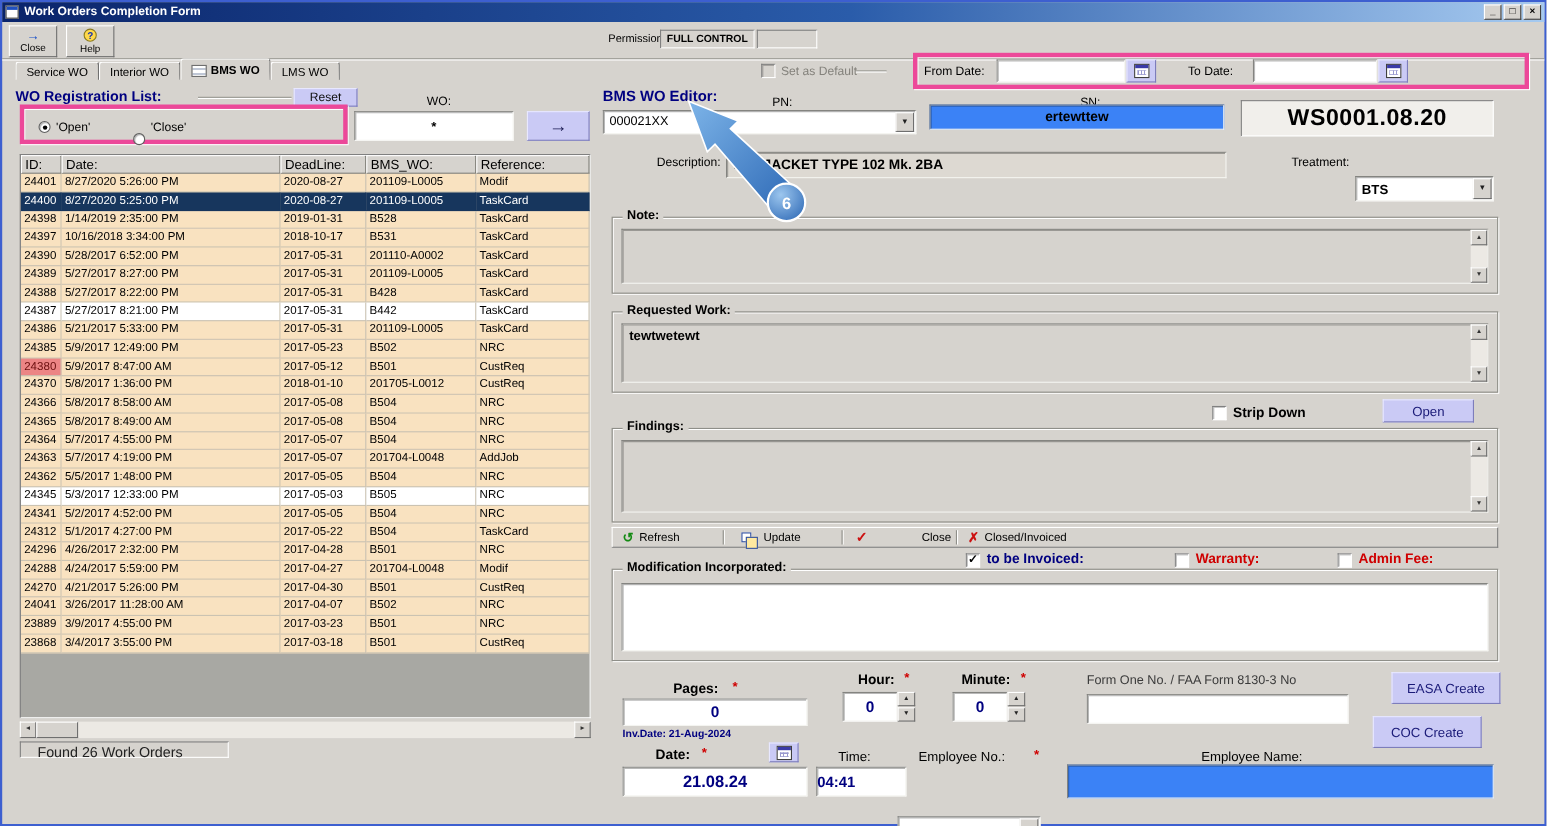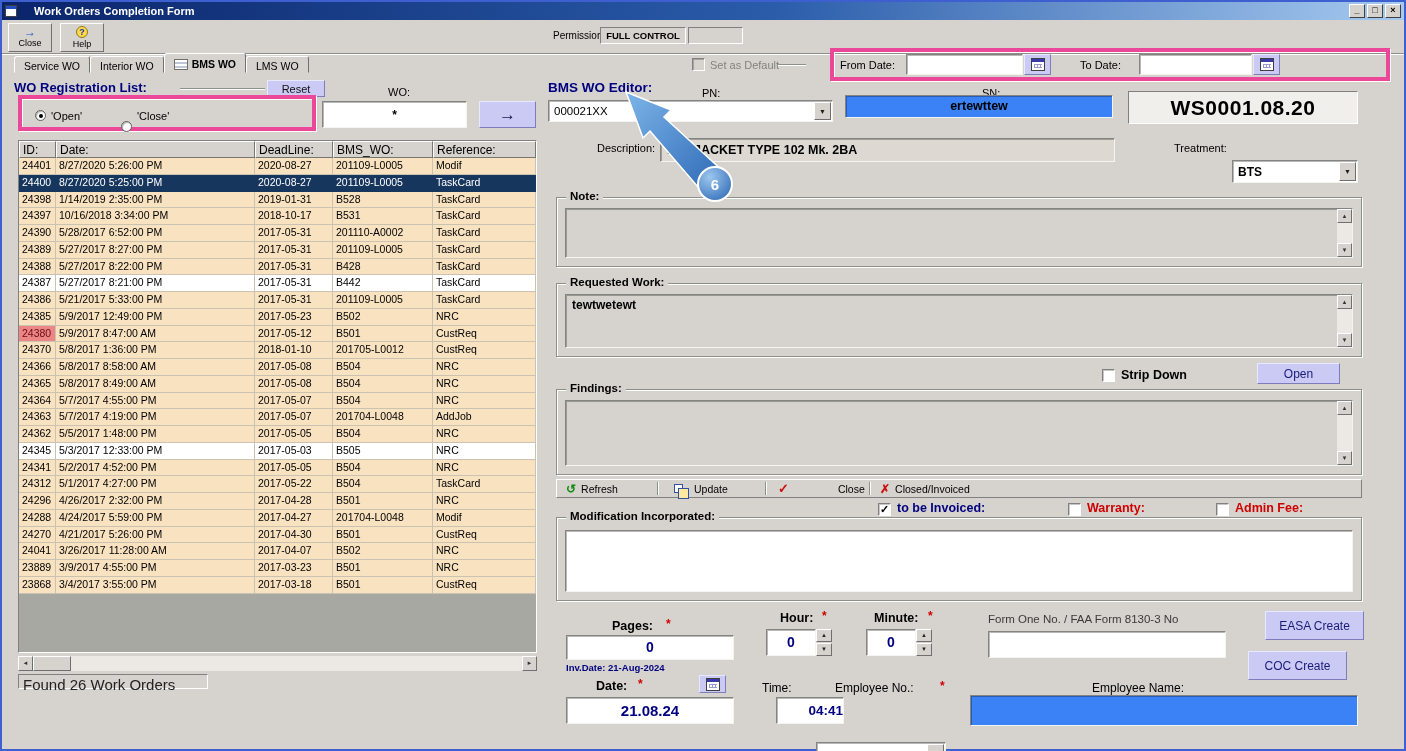--- a/index.html
+++ b/index.html
@@ -19,21 +19,21 @@
   .navy { color:#000080; }
   .redtxt { color:#cf0000; }
   .bold { font-weight:bold; }
 
   
   .titlebar { position:absolute; left:2px; top:2px; width:1402px; height:18px;
     background:linear-gradient(to right,#0a246a 0%,#2a5caa 55%,#a6caf0 100%);
     display:flex; align-items:center; padding:0 3px; }
   .app-icon { width:12px; height:12px; background:#fff; border:1px solid #404040; position:relative; flex:none; }
   .app-icon::before { content:""; position:absolute; left:0; right:0; top:0; height:3px; background:#2050c0; }
-  .title-text { color:#fff; font-weight:bold; font-size:11px; margin-left:17px; flex:1;
+  .title-text { color:#fff; font-weight:bold; font-size:11px; margin-left:5px; flex:1;
     white-space:nowrap; overflow:hidden; }
   .tbtn { width:16px; height:14px; background:#d6d3ce; border:1px solid;
     border-color:#fff #404040 #404040 #fff; font-size:9px; line-height:11px;
     text-align:center; margin-left:2px; color:#000; font-weight:bold; }
 
   
   .toolbtn { position:absolute; top:23px; width:44px; height:29px;
     display:flex; flex-direction:column; align-items:center; justify-content:center;
     gap:1px; font-size:9px; background:#d6d3ce;
     border:1px solid; border-color:#fff #707070 #707070 #fff; }
@@ -416,21 +416,21 @@
       </div>
   </div>
 
   <div class="hscroll">
     <div class="hbtn">◄</div>
     <div class="hthumb"></div>
     <div style="flex:1;"></div>
     <div class="hbtn">►</div>
   </div>
 
-  <div class="abs sunken" style="left:18px;top:674px;width:190px;height:15px;background:#d6d3ce;font-size:15px;padding:1px 4px;color:#222;">Found 26 Work Orders</div>
+  <div class="abs sunken" style="left:18px;top:674px;width:190px;height:15px;background:#d6d3ce;font-size:13px;padding:1px 15px;color:#222;">Found 26 Work Orders</div>
 
   <div class="abs bold navy" style="left:548px;top:80px;font-size:13.5px;">BMS WO Editor:</div>
 
   <div class="abs" style="left:702px;top:87px;font-size:11px;">PN:</div>
   <div class="abs inset2 combo" style="left:548px;top:100px;width:285px;height:22px;">
     <span class="val" style="font-size:11.5px;">000021XX</span>
     <span class="combo-arrow">▼</span>
   </div>
 
   <div class="abs" style="left:982px;top:87px;font-size:11px;">SN:</div>
@@ -545,21 +545,21 @@
   <div class="abs bold navy" style="left:566px;top:662px;font-size:9.5px;">Inv.Date: 21-Aug-2024</div>
 
   <div class="abs bold" style="left:596px;top:679px;font-size:12.5px;">Date:</div>
   <div class="abs bold redtxt" style="left:638px;top:677px;font-size:12px;">*</div>
   <div class="abs btn-lav" style="left:699px;top:675px;width:27px;height:18px;">
     <span class="cal-icon"></span>
   </div>
   <div class="abs inset2 wfield bold navy" style="left:566px;top:697px;width:168px;height:27px;text-align:center;font-size:15px;line-height:25px;">21.08.24</div>
 
   <div class="abs" style="left:762px;top:681px;font-size:12px;">Time:</div>
-  <div class="abs inset2 wfield bold navy" style="left:776px;top:697px;width:68px;height:27px;text-align:right;font-size:13.5px;line-height:25px;">04:41</div>
+  <div class="abs inset2 wfield bold navy" style="left:742px;top:697px;width:82px;height:27px;text-align:left;font-size:13.5px;line-height:25px;">04:41</div>
 
   <div class="abs" style="left:835px;top:681px;font-size:12px;">Employee No.:</div>
   <div class="abs bold redtxt" style="left:940px;top:679px;font-size:12px;">*</div>
   <div class="abs inset2 combo" style="left:816px;top:697px;width:130px;height:27px;">
     <span class="val"></span>
     <span class="combo-arrow">▼</span>
   </div>
 
   <div class="abs" style="left:1092px;top:681px;font-size:12px;">Employee Name:</div>
   <div class="abs inset2 gfield" style="left:970px;top:695px;width:388px;height:31px;"></div>

